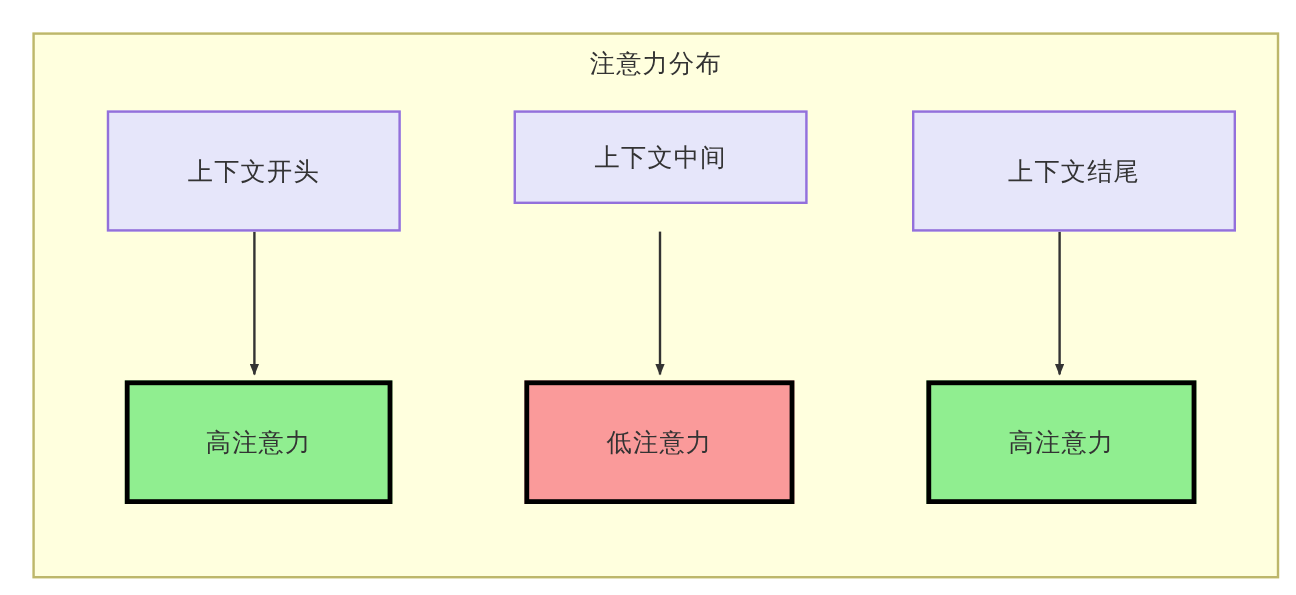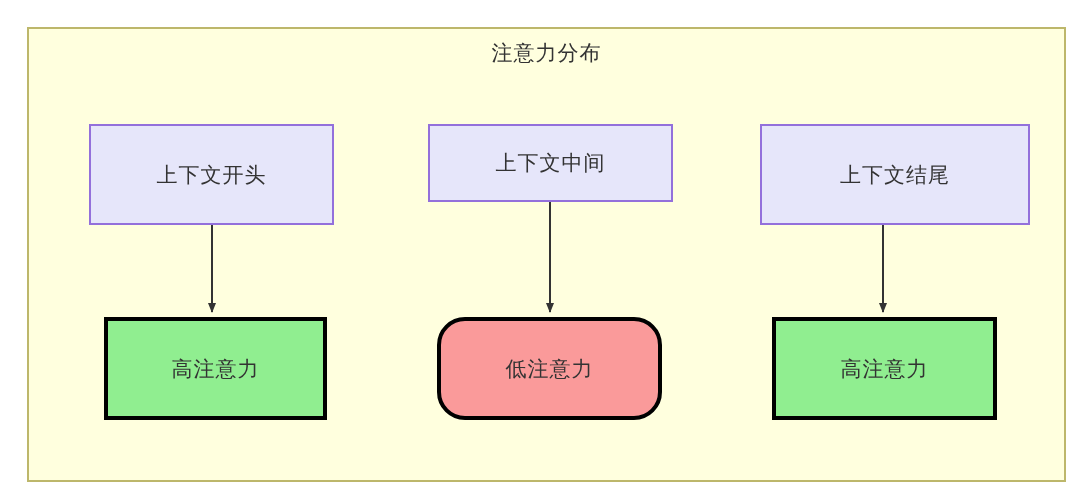--- a/index.html
+++ b/index.html
@@ -55,35 +55,33 @@
     justify-content: center;
     text-align: center;
     color: #333333;
     font-size: 21px;
     letter-spacing: 1px;
   }
 
   .node.source {
     background: #e6e6fa;
     border: 2px solid #9370db;
-    margin-top: 32px;
   }
 
   .node.sink {
     border: 4px solid #000000;
     text-align: right;
   }
 
   .node.sink.high {
     background: #90ee90;
   }
 
   .node.sink.low {
     background: #fa9a9a;
-    border-radius: 28px;
   }
 
   
   .n-top-1  { left: 89px;  top: 92px;  width: 245px; height: 101px; }
   .n-top-2  { left: 428px; top: 92px;  width: 245px; height: 78px; }
   .n-top-3  { left: 760px; top: 92px;  width: 270px; height: 101px; }
 
   .n-bot-1  { left: 104px; top: 317px; width: 223px; height: 103px; }
   .n-bot-2  { left: 437px; top: 317px; width: 225px; height: 103px; }
   .n-bot-3  { left: 772px; top: 317px; width: 225px; height: 103px; }

